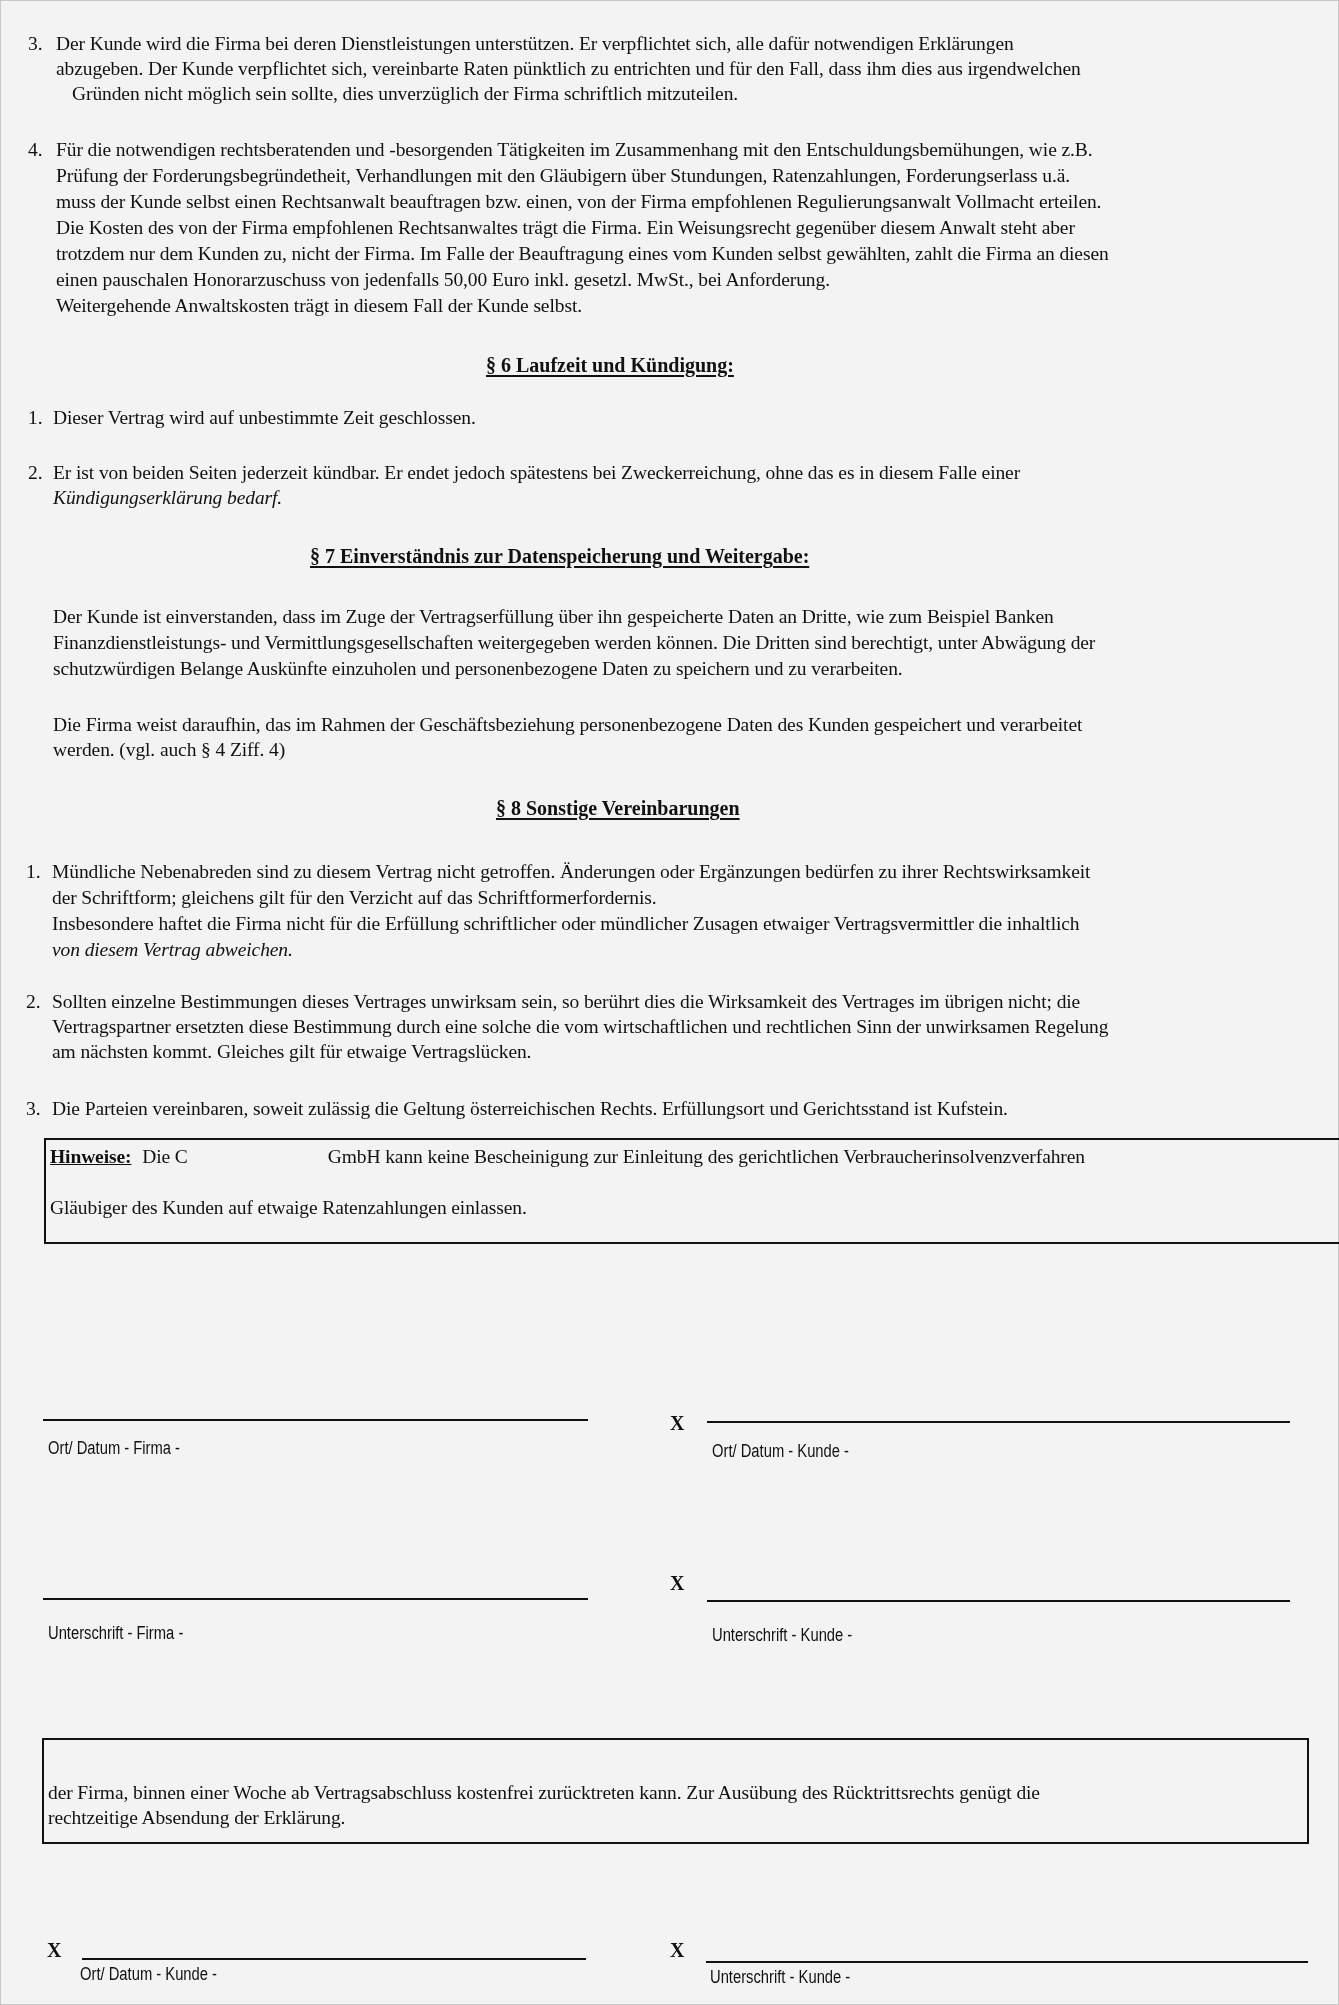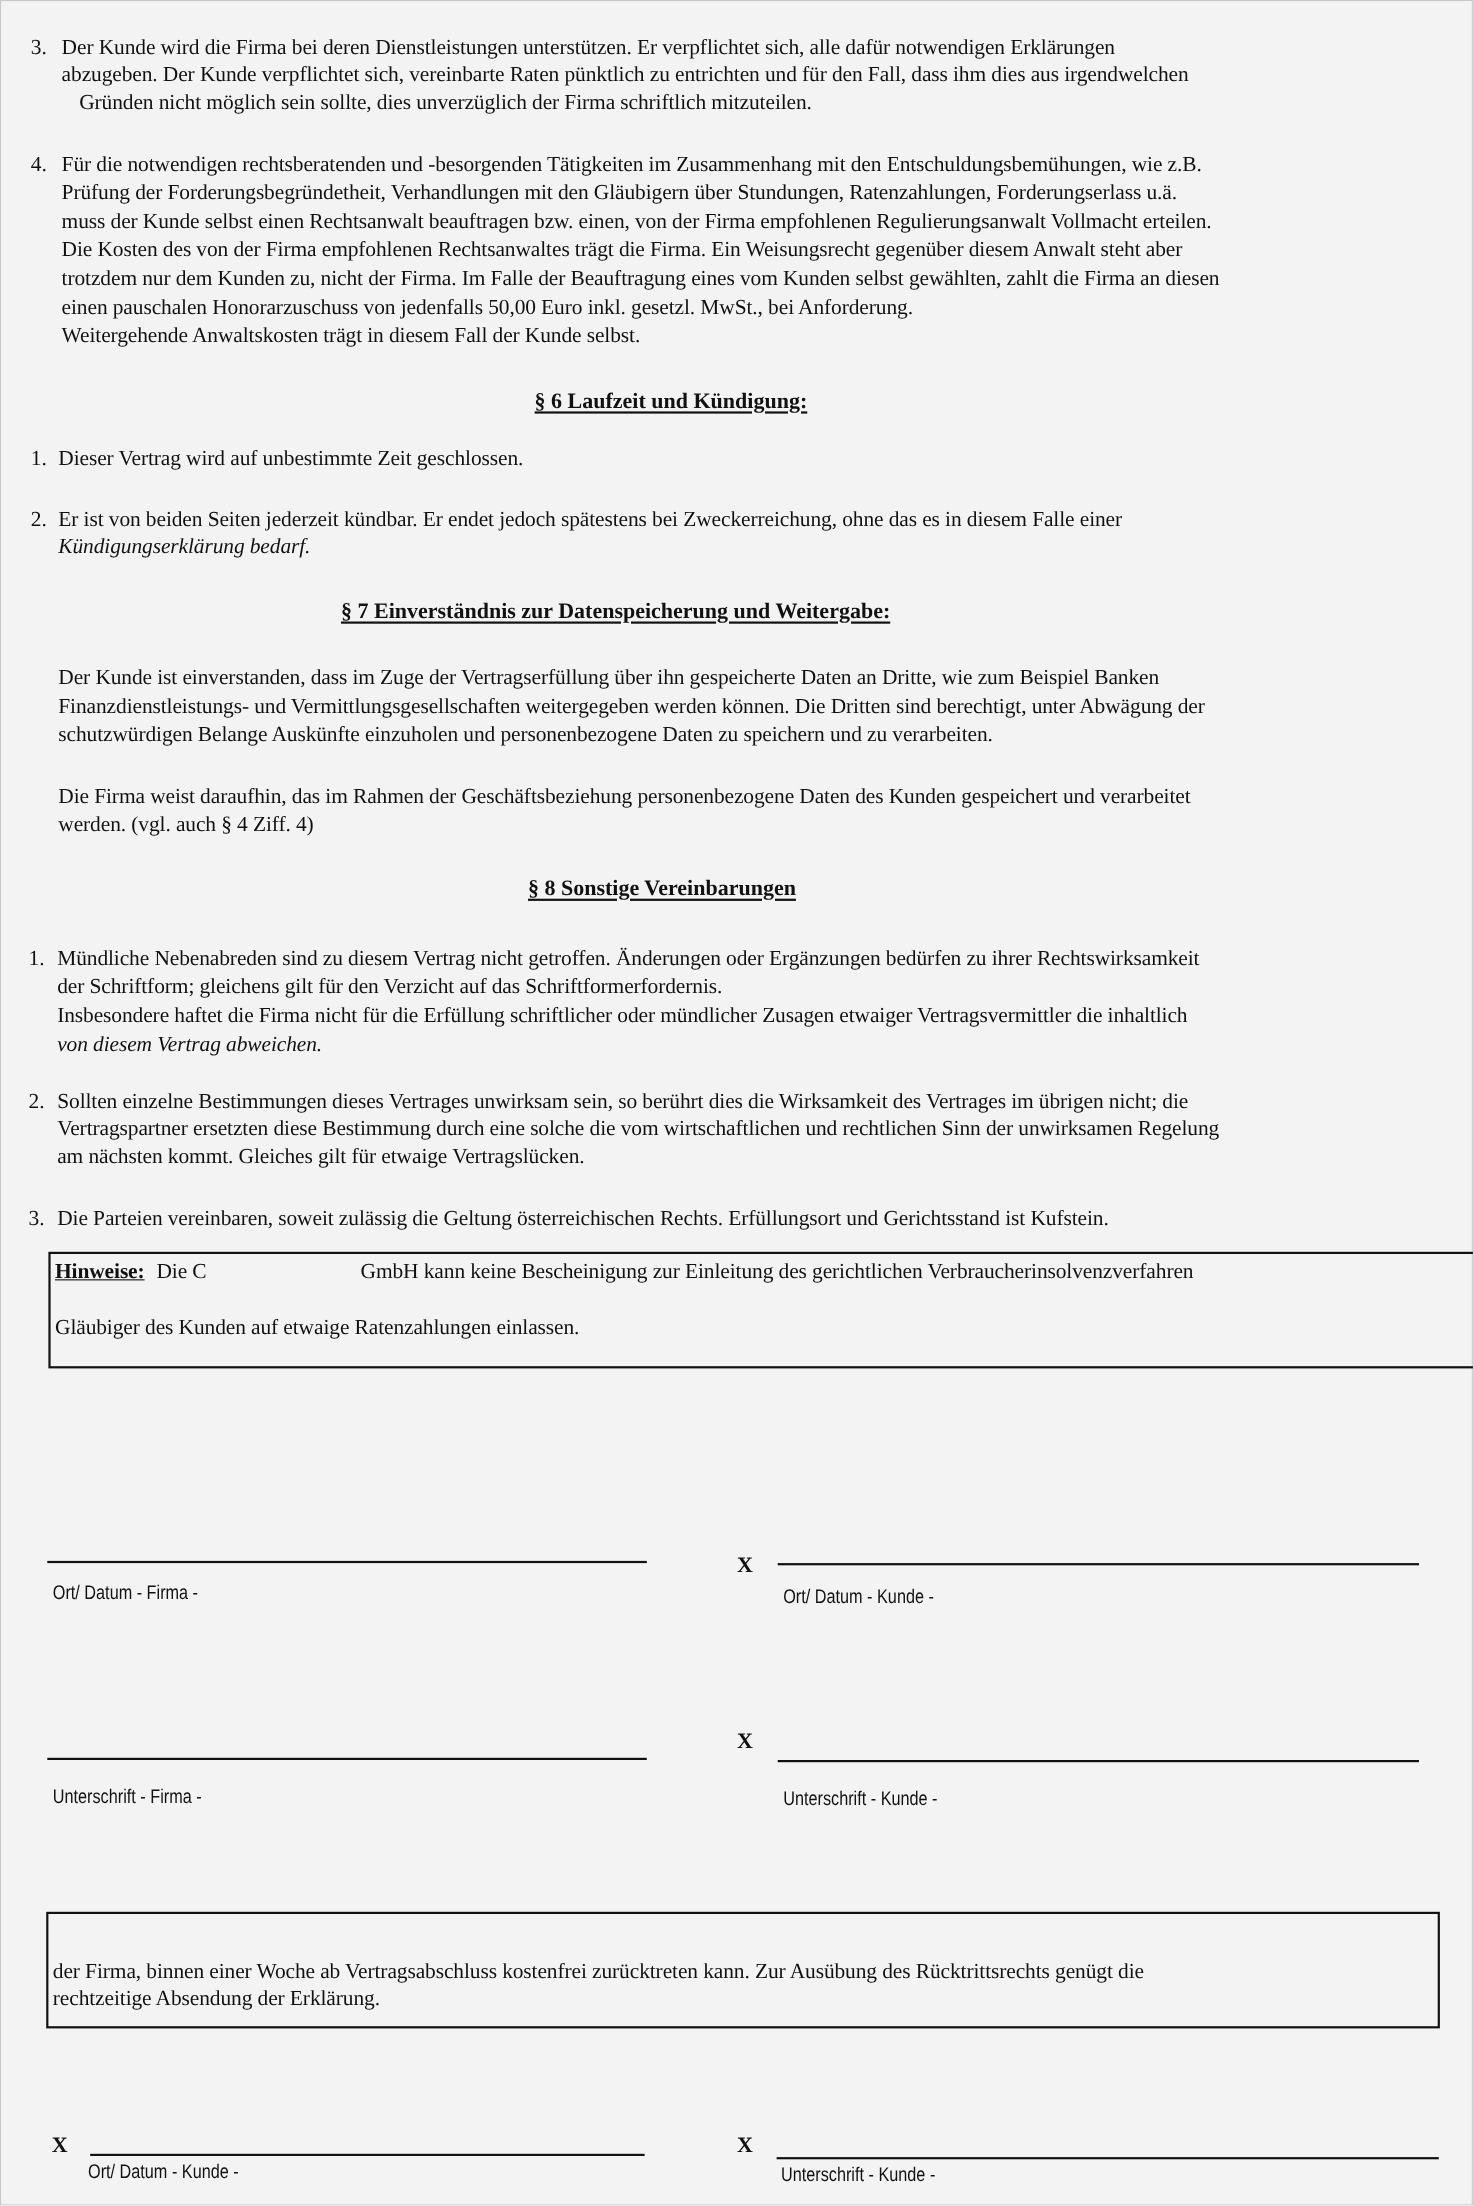--- a/index.html
+++ b/index.html
@@ -86,21 +86,21 @@
 <div>
   <div class="line" style="left:53px; top:605px;">Der Kunde ist einverstanden, dass im Zuge der Vertragserfüllung über ihn gespeicherte Daten an Dritte, wie zum Beispiel Banken</div>
   <div class="line" style="left:53px; top:631px;">Finanzdienstleistungs- und Vermittlungsgesellschaften weitergegeben werden können. Die Dritten sind berechtigt, unter Abwägung der</div>
   <div class="line" style="left:53px; top:657px;">schutzwürdigen Belange Auskünfte einzuholen und personenbezogene Daten zu speichern und zu verarbeiten.</div>
 </div>
 <div>
   <div class="line" style="left:53px; top:713px;">Die Firma weist daraufhin, das im Rahmen der Geschäftsbeziehung personenbezogene Daten des Kunden gespeichert und verarbeitet</div>
   <div class="line" style="left:53px; top:738px;">werden. (vgl. auch § 4 Ziff. 4)</div>
 </div>
 
-<div class="heading" style="left:480px; top:794px;">§ 8 Sonstige Vereinbarungen</div>
+<div class="heading" style="left:496px; top:794px;">§ 8 Sonstige Vereinbarungen</div>
 <div>
   <span class="num" style="left:26px; top:860px;">1.</span>
   <div class="line" style="left:52px; top:860px;">Mündliche Nebenabreden sind zu diesem Vertrag nicht getroffen. Änderungen oder Ergänzungen bedürfen zu ihrer Rechtswirksamkeit</div>
   <div class="line" style="left:52px; top:886px;">der Schriftform; gleichens gilt für den Verzicht auf das Schriftformerfordernis.</div>
   <div class="line" style="left:52px; top:912px;">Insbesondere haftet die Firma nicht für die Erfüllung schriftlicher oder mündlicher Zusagen etwaiger Vertragsvermittler die inhaltlich</div>
   <div class="line" style="left:52px; top:938px;font-style:italic;">von diesem Vertrag abweichen.</div>
 </div>
 <div>
   <span class="num" style="left:26px; top:990px;">2.</span>
   <div class="line" style="left:52px; top:990px;">Sollten einzelne Bestimmungen dieses Vertrages unwirksam sein, so berührt dies die Wirksamkeit des Vertrages im übrigen nicht; die</div>

